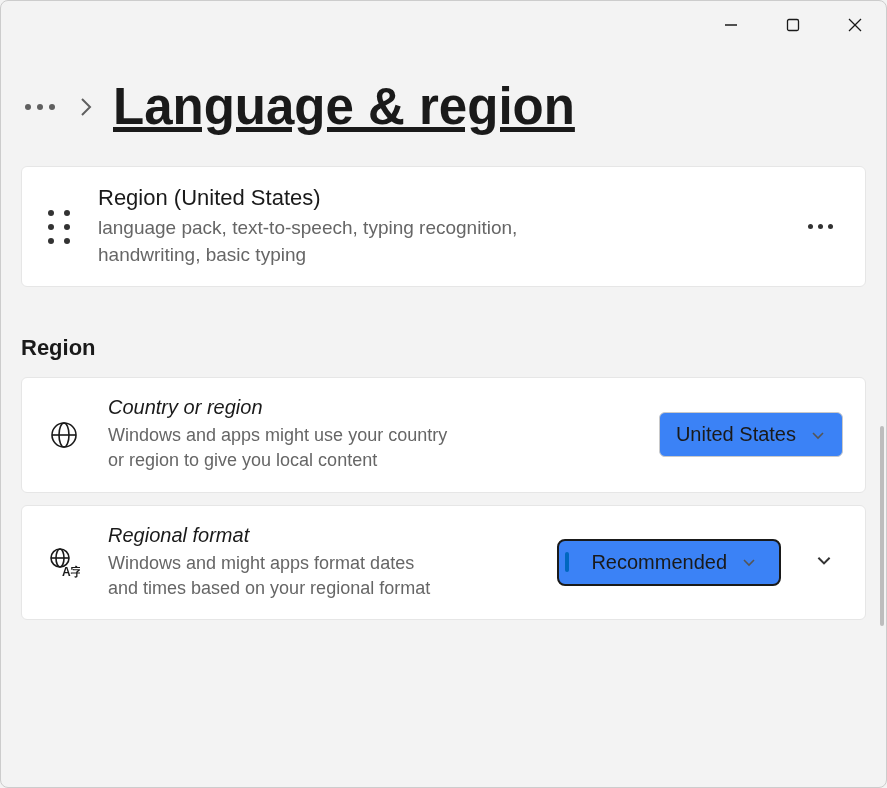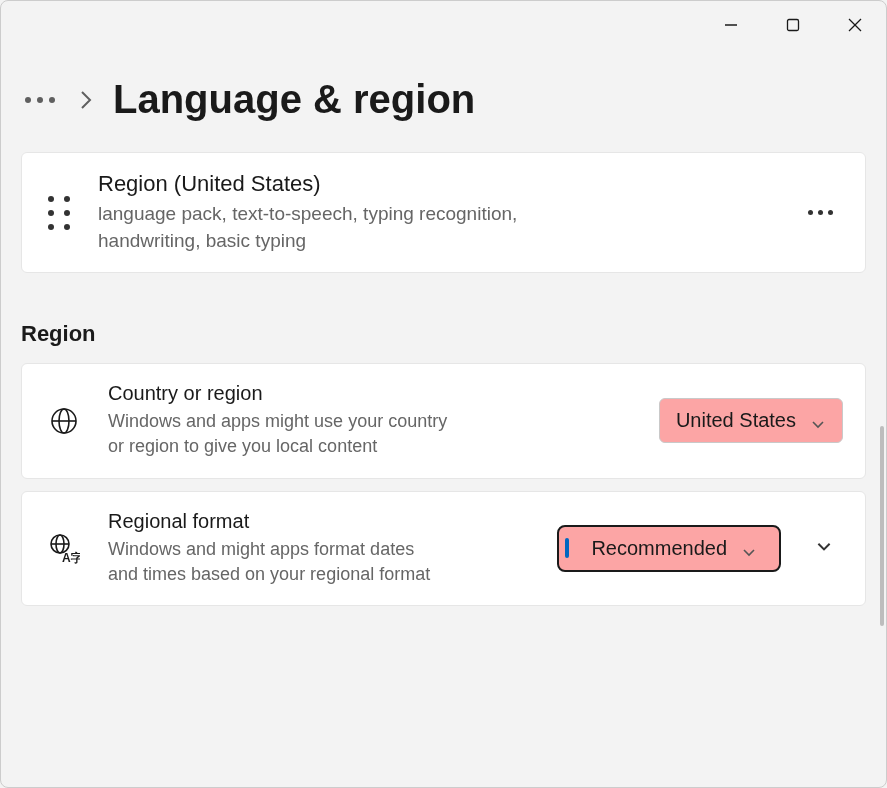--- a/index.html
+++ b/index.html
@@ -39,23 +39,24 @@
       display: flex;
       gap: 6px;
       cursor: pointer;
       padding: 4px;
     }
     .ellipsis-h span {
       width: 6px; height: 6px; background:#5f5f5f; border-radius:50%;
     }
     .chevron-right svg { display:block; }
     .page-title {
-      font-size: 40px;
+      font-size: 51px;
       font-weight: 600;
       color: #1a1a1a;
+      text-decoration: underline;
     }
     .content {
       padding: 0 20px;
       height: calc(100% - 48px - 120px);
       overflow-y: auto;
     }
     .card {
       background: #fff;
       border: 1px solid #e6e6e6;
       border-radius: 6px;
@@ -83,29 +84,29 @@
     .more-btn span{ width:5px;height:5px;background:#333;border-radius:50%;}
     .section-title {
       font-size: 22px;
       font-weight:600;
       color:#1a1a1a;
       margin: 48px 0 16px 0;
     }
     .setting-card { margin-bottom: 12px; }
     .icon-cell { width: 40px; display:flex; justify-content:center; }
     .setting-body { flex:1; min-width:0; }
-    .setting-title { font-size:20px; color:#1a1a1a; }
+    .setting-title { font-size:20px; color:#1a1a1a;font-style:italic; }
     .setting-desc { font-size:18px; color:#666; margin-top:4px; line-height:1.4; max-width:340px;}
     .dropdown {
-      background:#fca5a5;
+      background:#3b82f6;
       border:1px solid #c9c9c9;
       border-radius:6px;
       padding: 10px 16px;
       display:flex;
-      align-items:flex-end;
+      align-items:center;
       gap:14px;
       cursor:pointer;
       font-size:20px;
       color:#1a1a1a;
     }
     .dropdown.focused {
       border: 2.5px solid #1a1a1a;
       border-radius: 8px;
       padding: 10px 22px;
       position: relative;

